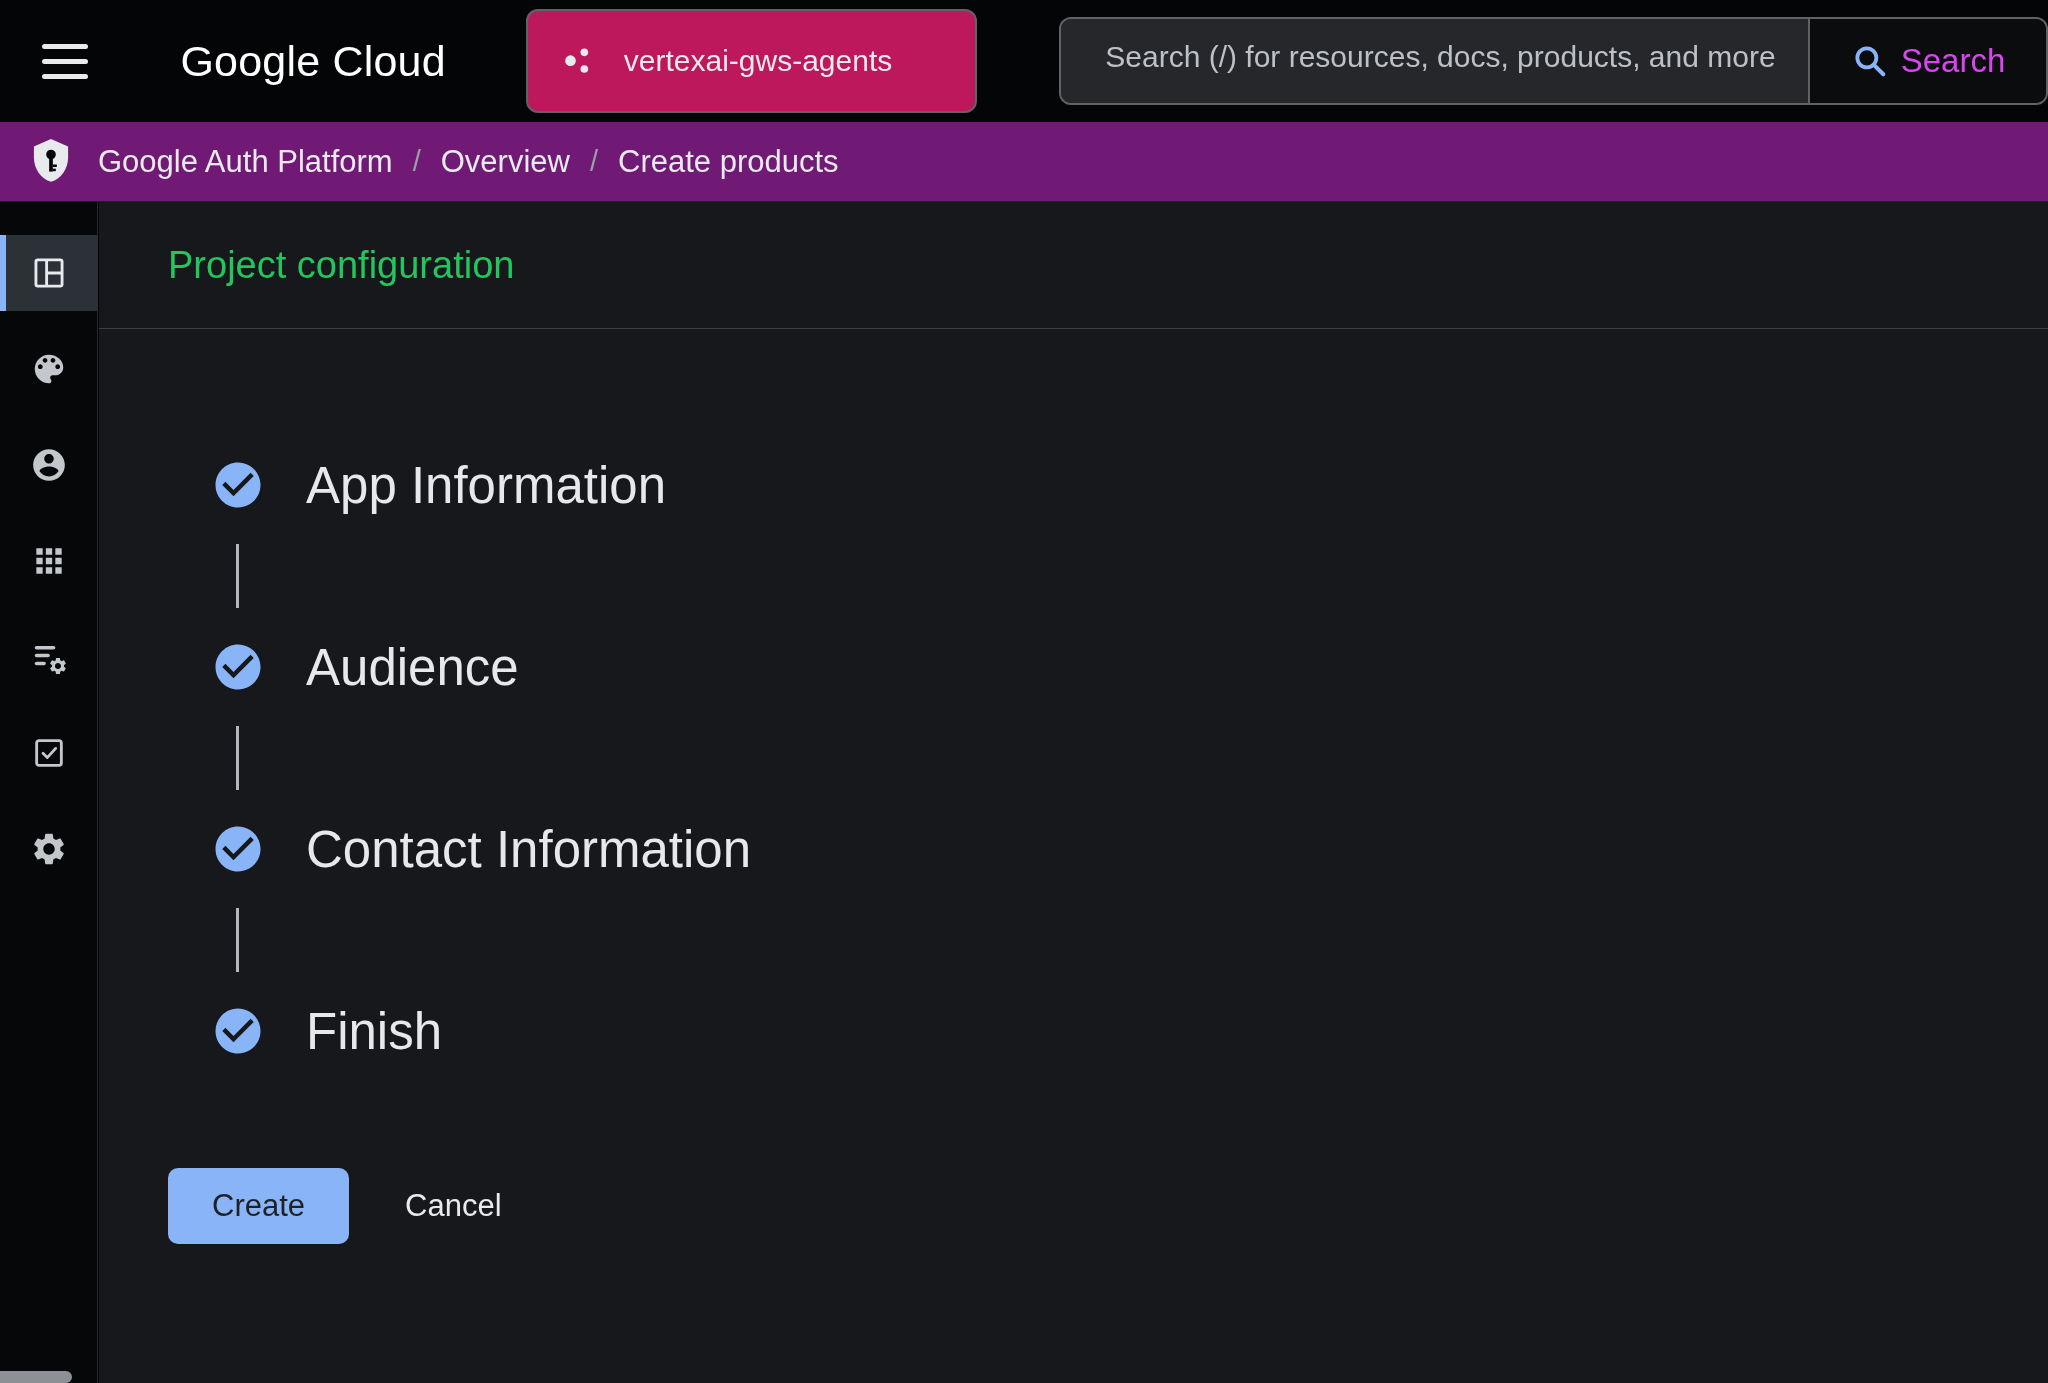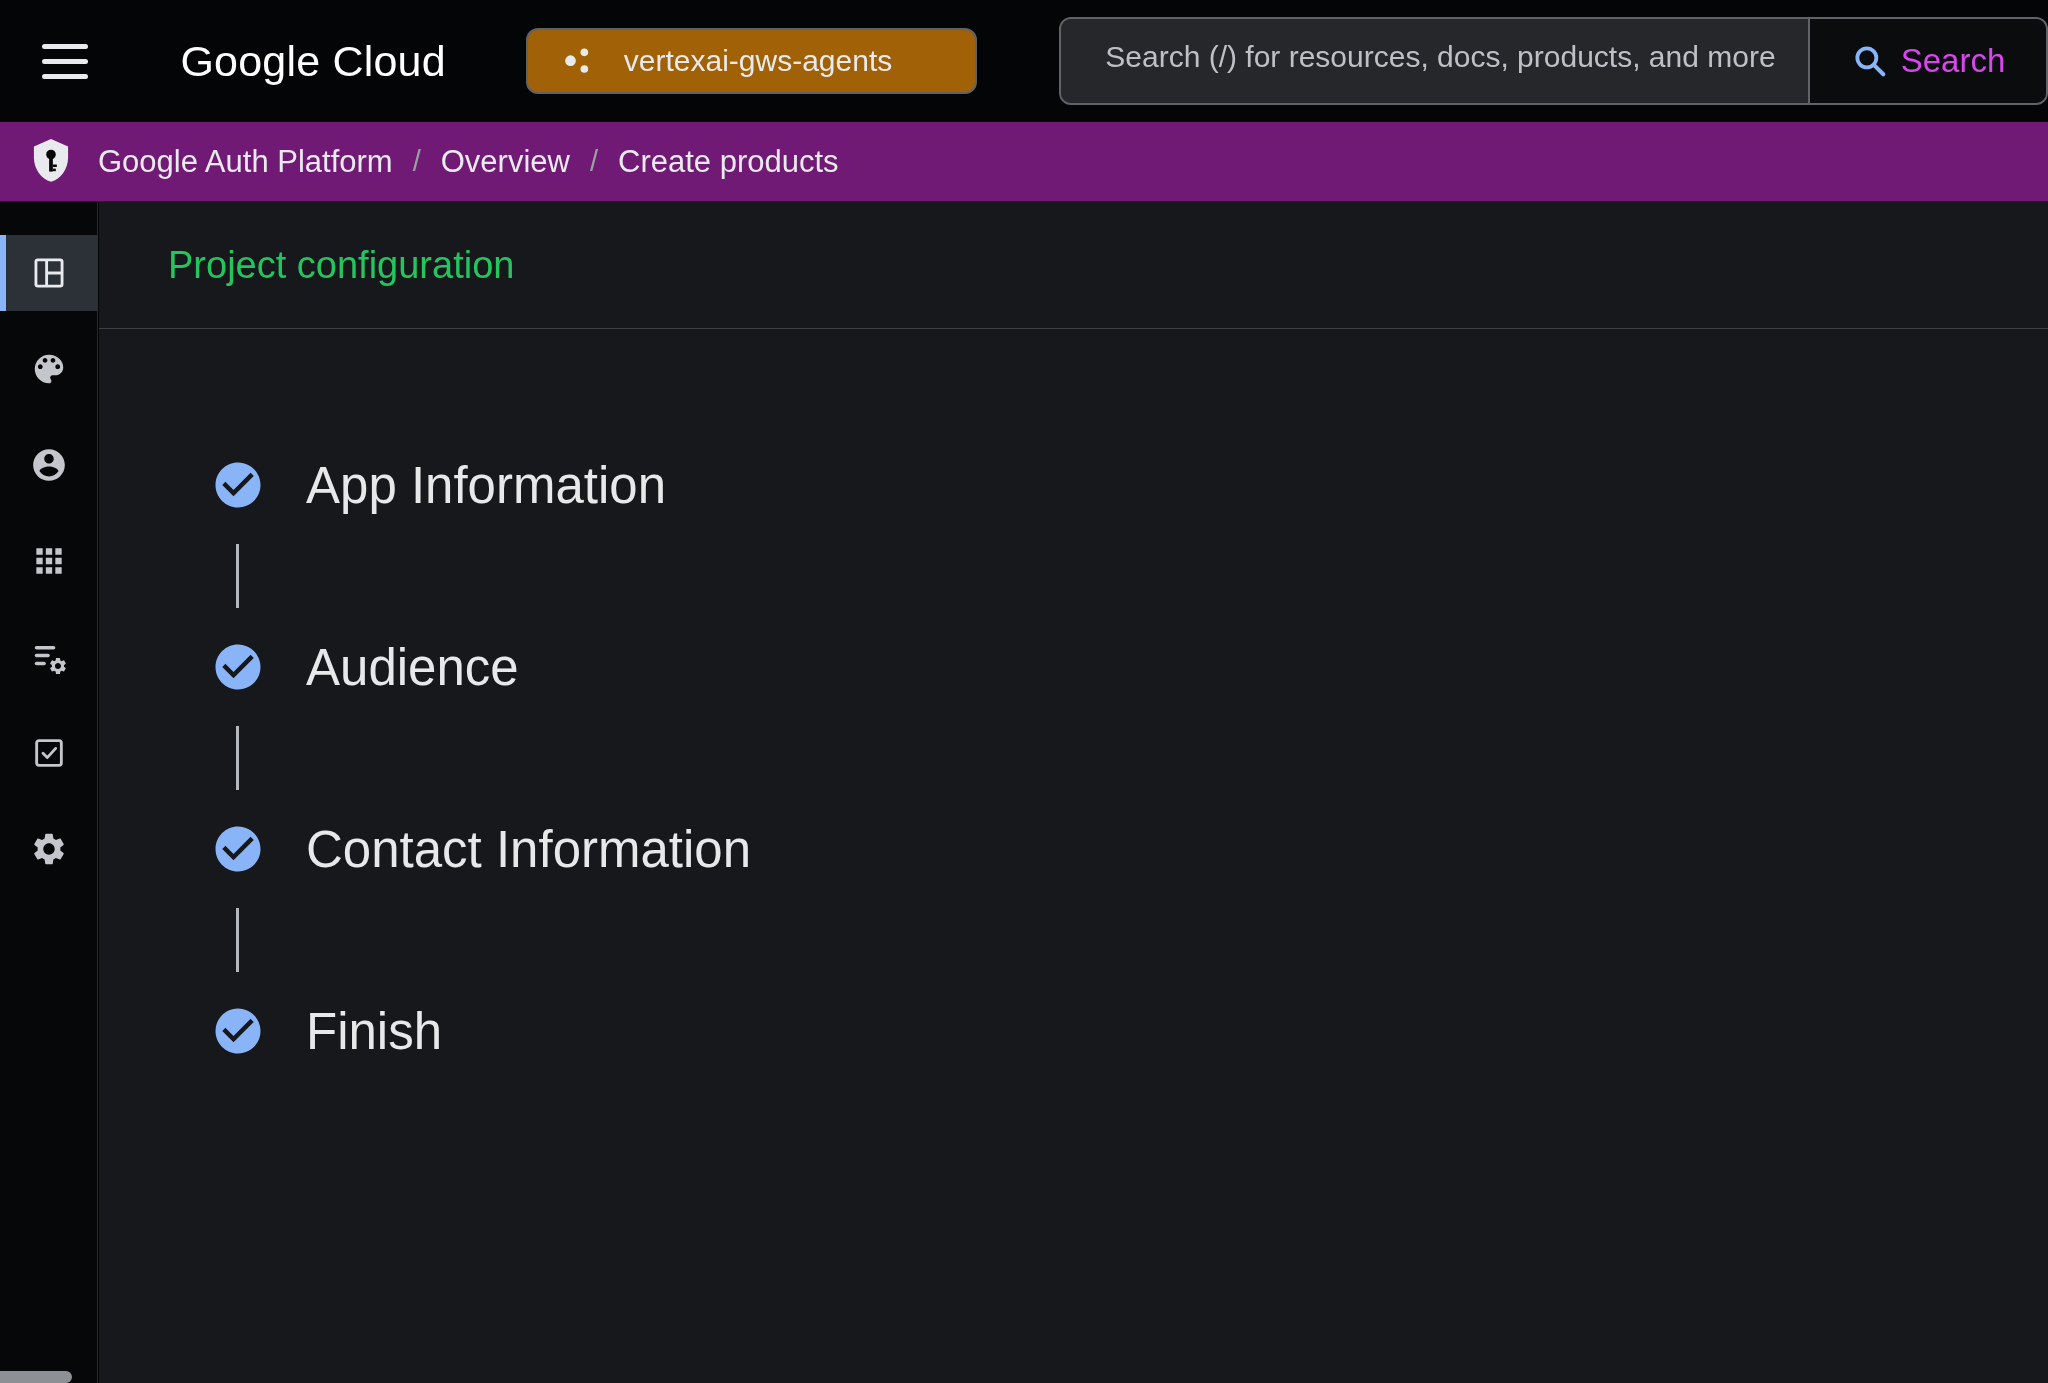--- a/index.html
+++ b/index.html
@@ -7,21 +7,21 @@
   body { font-family:"Liberation Sans", sans-serif; }
   .screen { position:relative; width:2048px; height:1383px; background:#040506; overflow:hidden; }
 
   
   .topbar { position:absolute; left:0; top:0; width:2048px; height:122px;
             background:#040506; display:flex; align-items:center;gap:32px; }
   .hamburger { margin-left:42px; width:52px; height:46px; background:none; border:none;
                display:flex; flex-direction:column; justify-content:center; gap:10px; cursor:pointer; }
   .hamburger .bar { display:block; width:46px; height:5px; border-radius:3px; background:#e8eaed; }
   .logo { margin-left:55px; font-size:43px; font-weight:500; color:#ffffff; letter-spacing:0.2px; white-space:nowrap; }
-  .project-pill { margin-left:48px; height:66px; width:456px; background:#a16207;
+  .project-pill { margin-left:48px; height:104px; width:456px; background:#be185d;
                   border:2px solid #5f6368; border-radius:12px; display:flex; align-items:center;
                   padding:0 30px; gap:26px; cursor:pointer; }
   .project-pill span { color:#e8eaed; font-size:30px; white-space:nowrap; }
   .searchbox { margin-left:50px; height:88px; width:1000px; border:2px solid #5f6368;
                border-radius:12px; display:flex; overflow:hidden; background:#25272b; }
   .search-input { flex:1; min-width:0; background:#25272b; border:none; outline:none;
                   color:#e8eaed; font-size:30px; padding:0 8px 8px 44px; font-family:inherit; }
   .search-input::placeholder { color:#bdc1c6; opacity:1; }
   .search-btn { width:238px; background:#0b0c0e; border:none; border-left:2px solid #5f6368;
                 display:flex; align-items:center; justify-content:center; gap:12px;
@@ -197,15 +197,19 @@
 
       <div class="step-row">
         <svg class="step-icon" viewBox="0 0 24 24">
           <path fill-rule="evenodd" fill="#8ab4f8" d="M12 2C6.48 2 2 6.48 2 12s4.48 10 10 10 10-4.48 10-10S17.52 2 12 2zm-2 15l-5-5 1.41-1.41L10 14.17l7.59-7.59L19 8l-9 9z"></path>
         </svg>
         <span class="step-label">Finish</span>
       </div>
 
     </div>
 
+    <div class="actions">
+      <button class="create-btn">Create</button>
+      <button class="cancel-btn">Cancel</button>
+    </div>
   </main>
 
 </div>
 
 </body></html>

